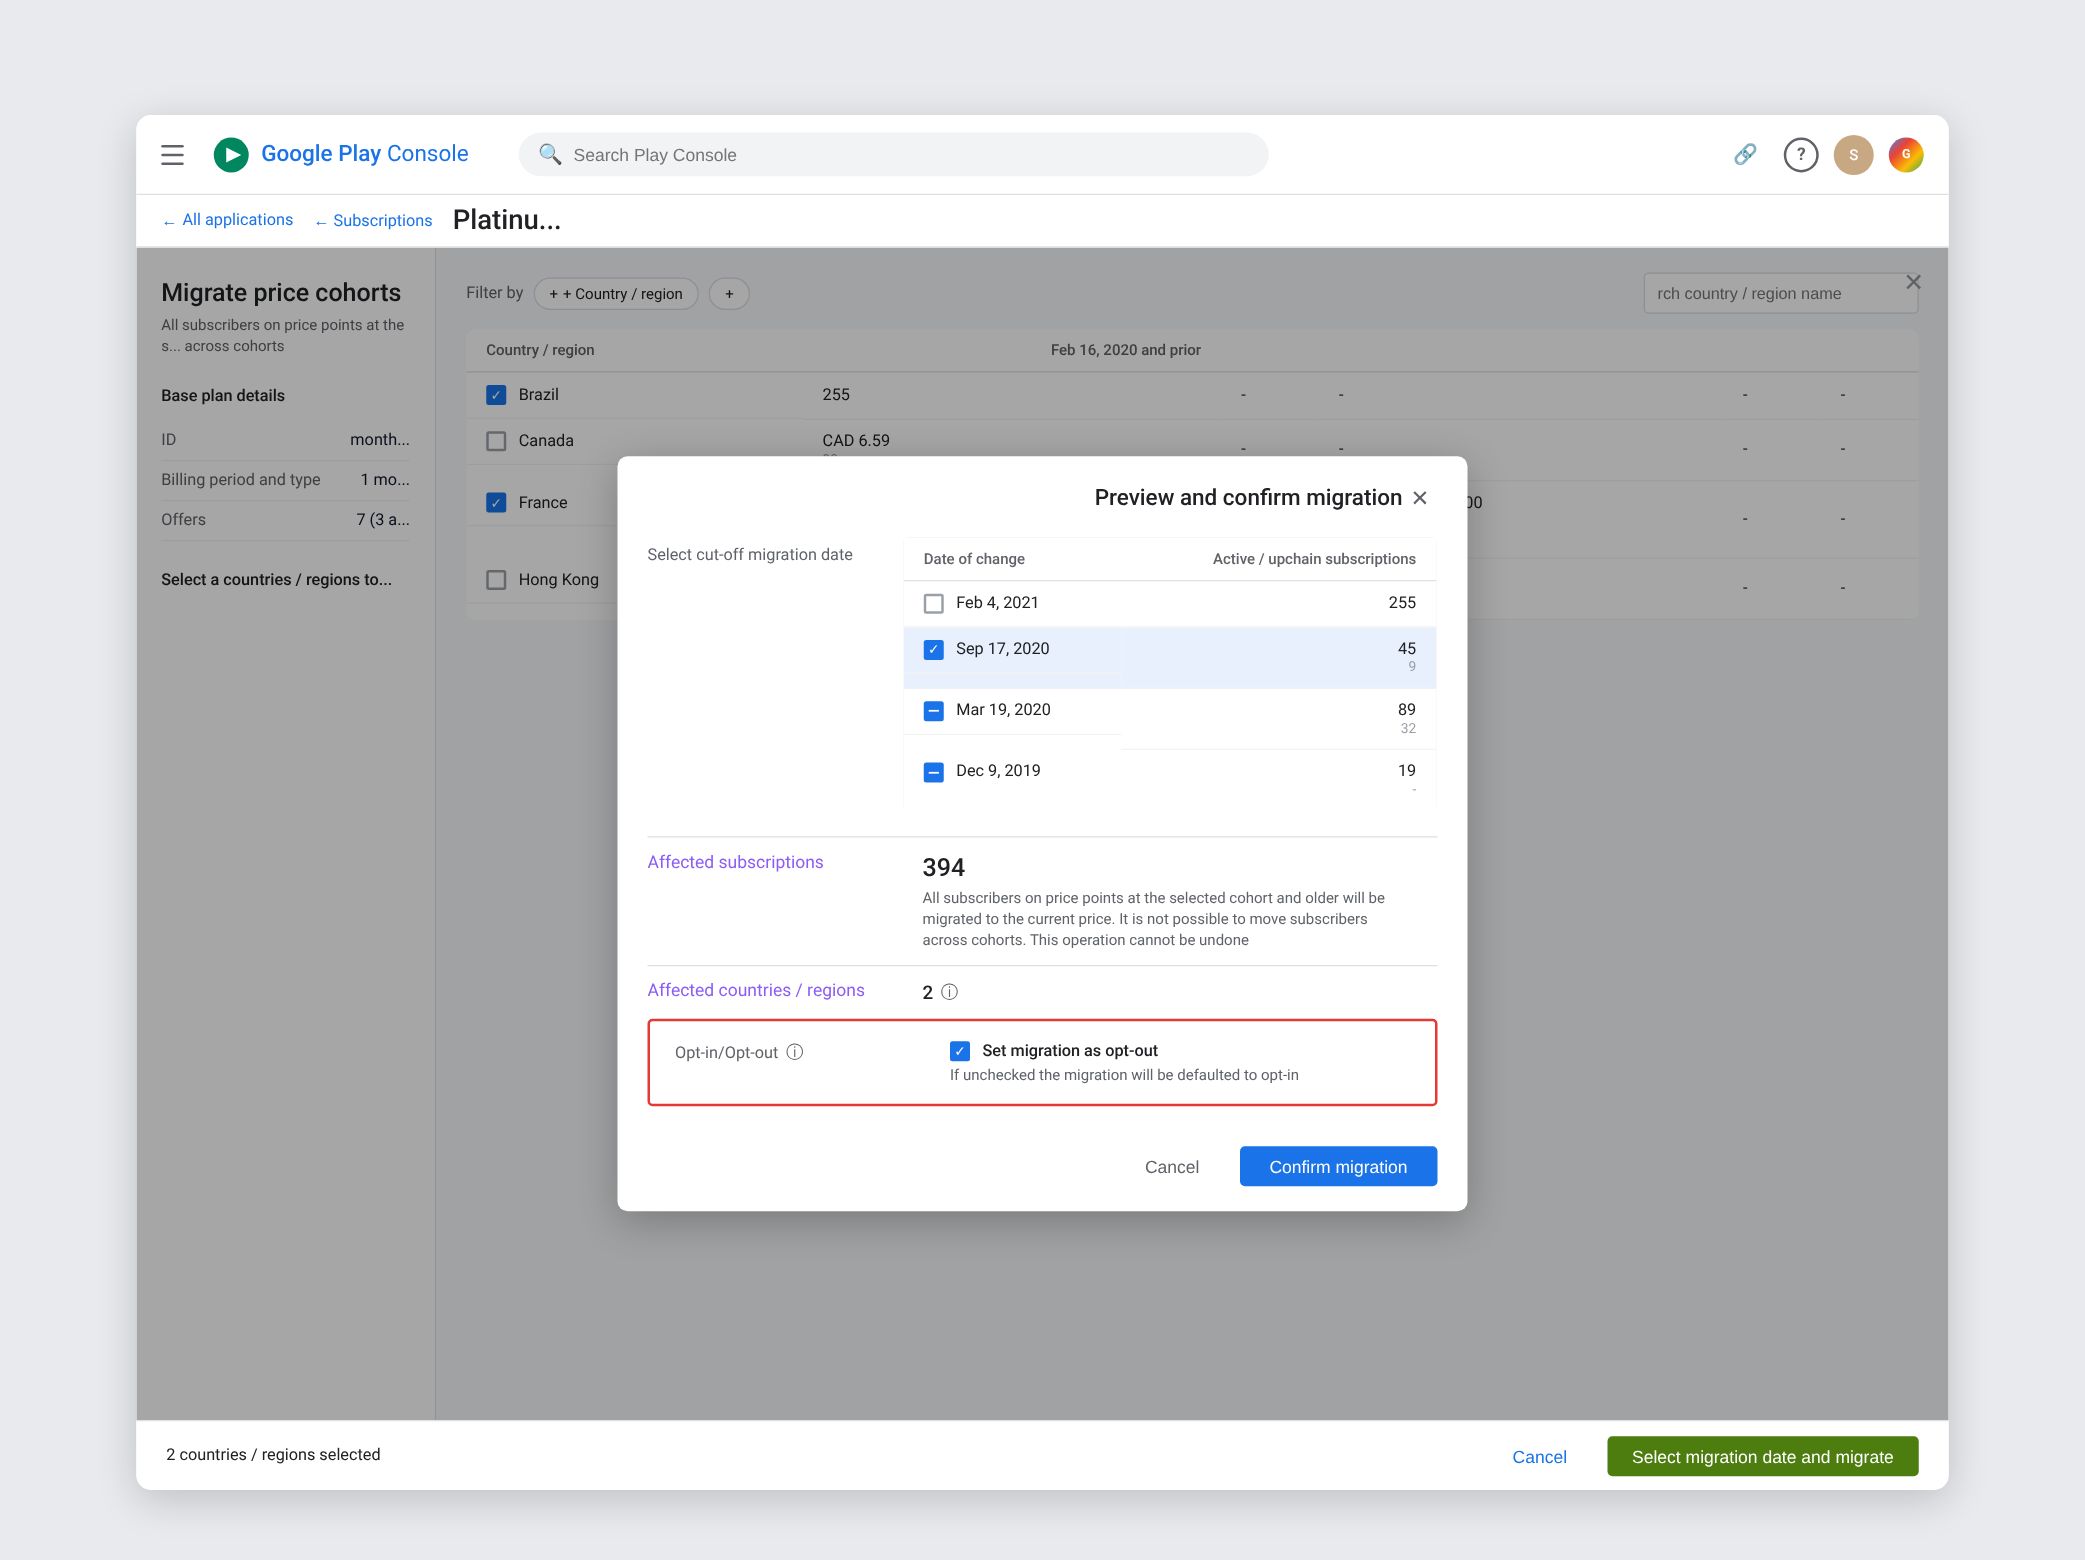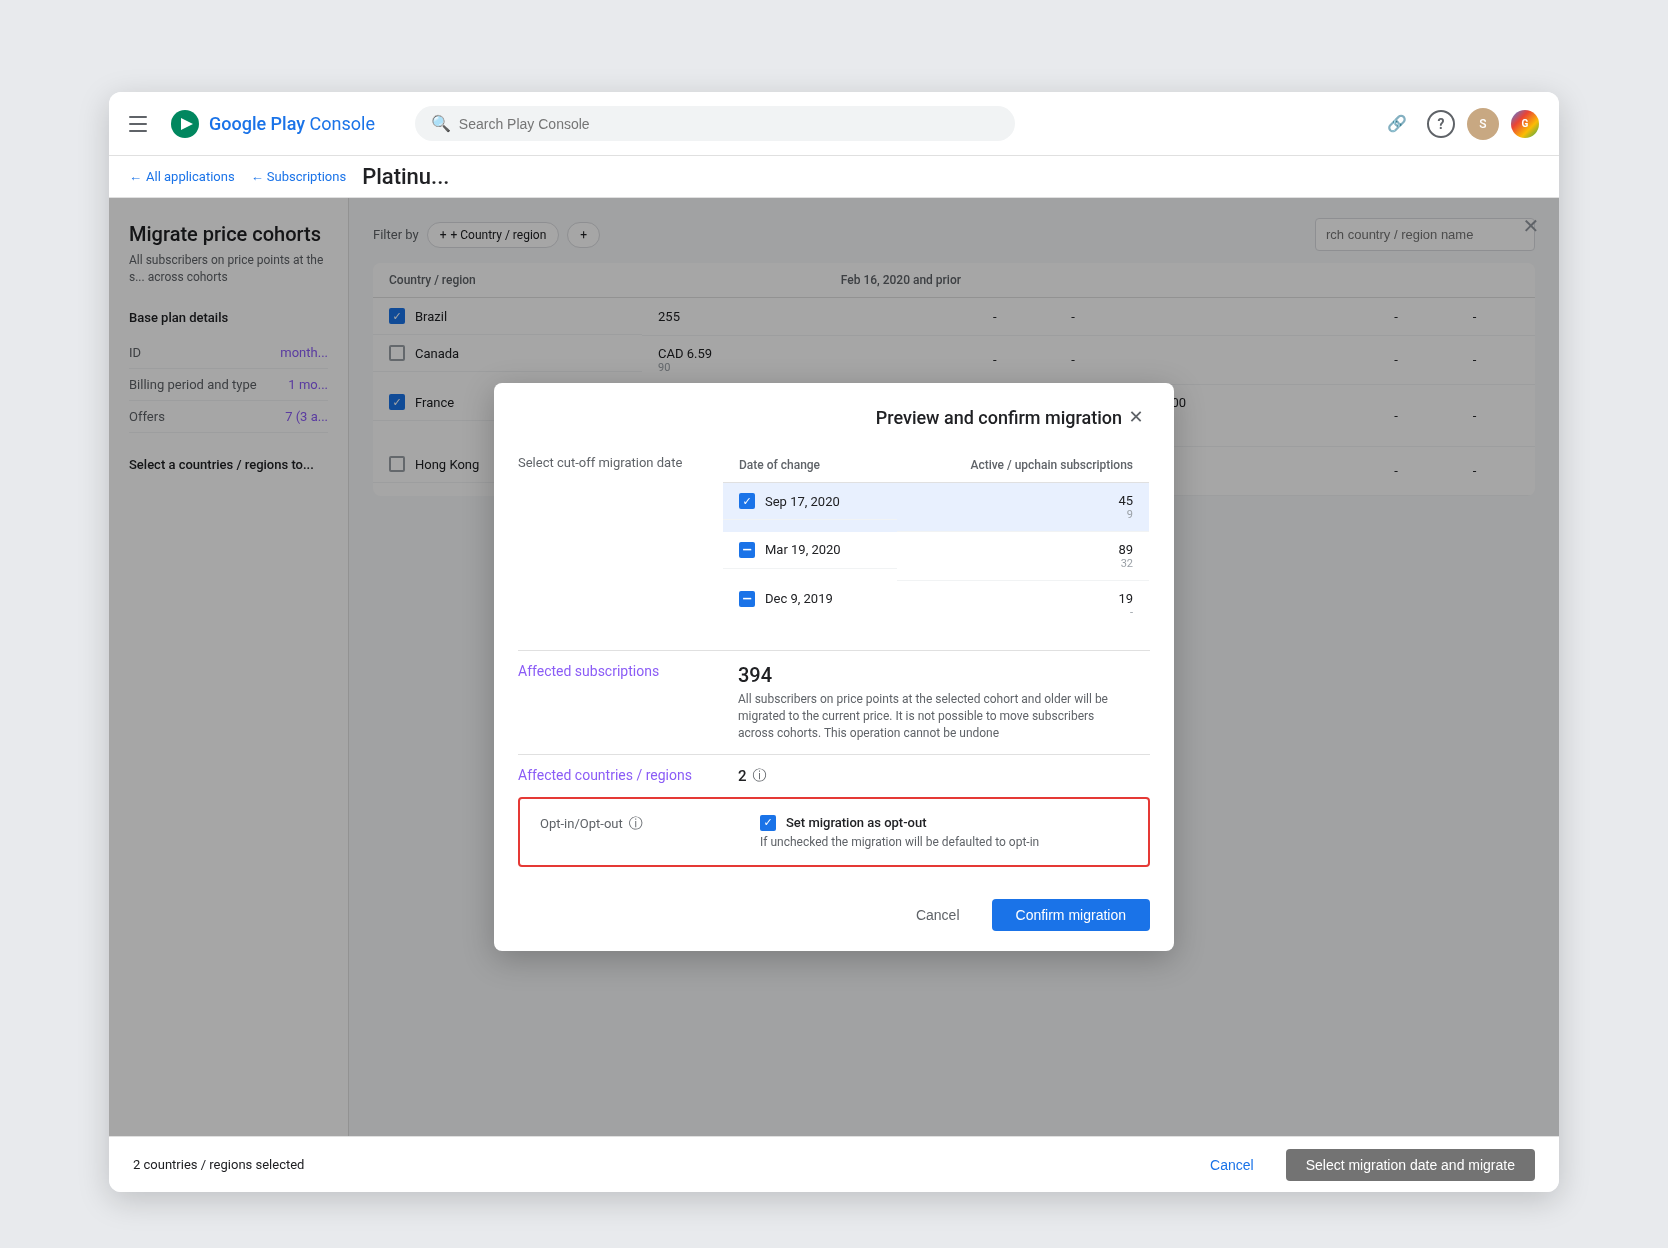--- a/index.html
+++ b/index.html
@@ -116,21 +116,21 @@
       background: #fff;
       border-right: 1px solid #e0e0e0;
       padding: 24px 20px;
       overflow-y: auto;
       flex-shrink: 0;
     }
     .panel-title { font-size: 20px; font-weight: 500; margin-bottom: 6px; }
     .panel-subtitle { font-size: 12px; color: #5f6368; margin-bottom: 24px; line-height: 1.4; }
     .section-label { font-size: 13px; font-weight: 500; margin-bottom: 12px; }
     .detail-row { display: flex; justify-content: space-between; padding: 8px 0; border-bottom: 1px solid #f1f3f4; font-size: 13px; color: #5f6368; }
-    .detail-value { color: #8b5cf6; font-size: 13px; }
+    .detail-value { color: #0f172a; font-size: 13px; }
 
     
     .right-panel {
       flex: 1;
       padding: 20px 24px;
       overflow-y: auto;
       background: #f8f9fa;
     }
     .filter-bar { display: flex; align-items: center; gap: 8px; margin-bottom: 12px; }
     .filter-chip {
@@ -160,21 +160,21 @@
       height: 56px; background: #fff; border-top: 1px solid #e0e0e0;
       display: flex; align-items: center; padding: 0 24px; gap: 12px;
       flex-shrink: 0;
     }
     .bottom-count { font-size: 13px; color: #202124; flex: 1; }
     .btn-cancel {
       padding: 8px 20px; border: none; background: transparent;
       color: #1a73e8; font-size: 14px; cursor: pointer; border-radius: 4px;
     }
     .btn-primary {
-      padding: 8px 20px; border: none; background: #737373;
+      padding: 8px 20px; border: none; background: #4d7c0f;
       color: #fff; font-size: 14px; cursor: pointer; border-radius: 4px; font-weight: 500;
     }
 
     
     .overlay {
       position: absolute; inset: 0; background: rgba(0,0,0,0.35); z-index: 10;
       display: flex; align-items: center; justify-content: center;
     }
 
     
@@ -448,20 +448,27 @@
               <div class="modal-label" style="min-width:180px;padding-top:8px;">Select cut-off migration date</div>
               <div style="flex:1;">
                 <table class="date-table">
                   <thead>
                     <tr>
                       <th class="date-col">Date of change</th>
                       <th>Active / upchain subscriptions</th>
                     </tr>
                   </thead>
                   <tbody>
+                    <tr>
+                      <td class="date-col">
+                        <div class="checkbox-empty"></div>
+                        <span>Feb 4, 2021</span>
+                      </td>
+                      <td>255</td>
+                    </tr>
                     <tr class="selected-row">
                       <td class="date-col">
                         <div class="checkbox-blue">✓</div>
                         <span>Sep 17, 2020</span>
                       </td>
                       <td>
                         <div>45</div>
                         <div class="sub-value">9</div>
                       </td>
                     </tr>

